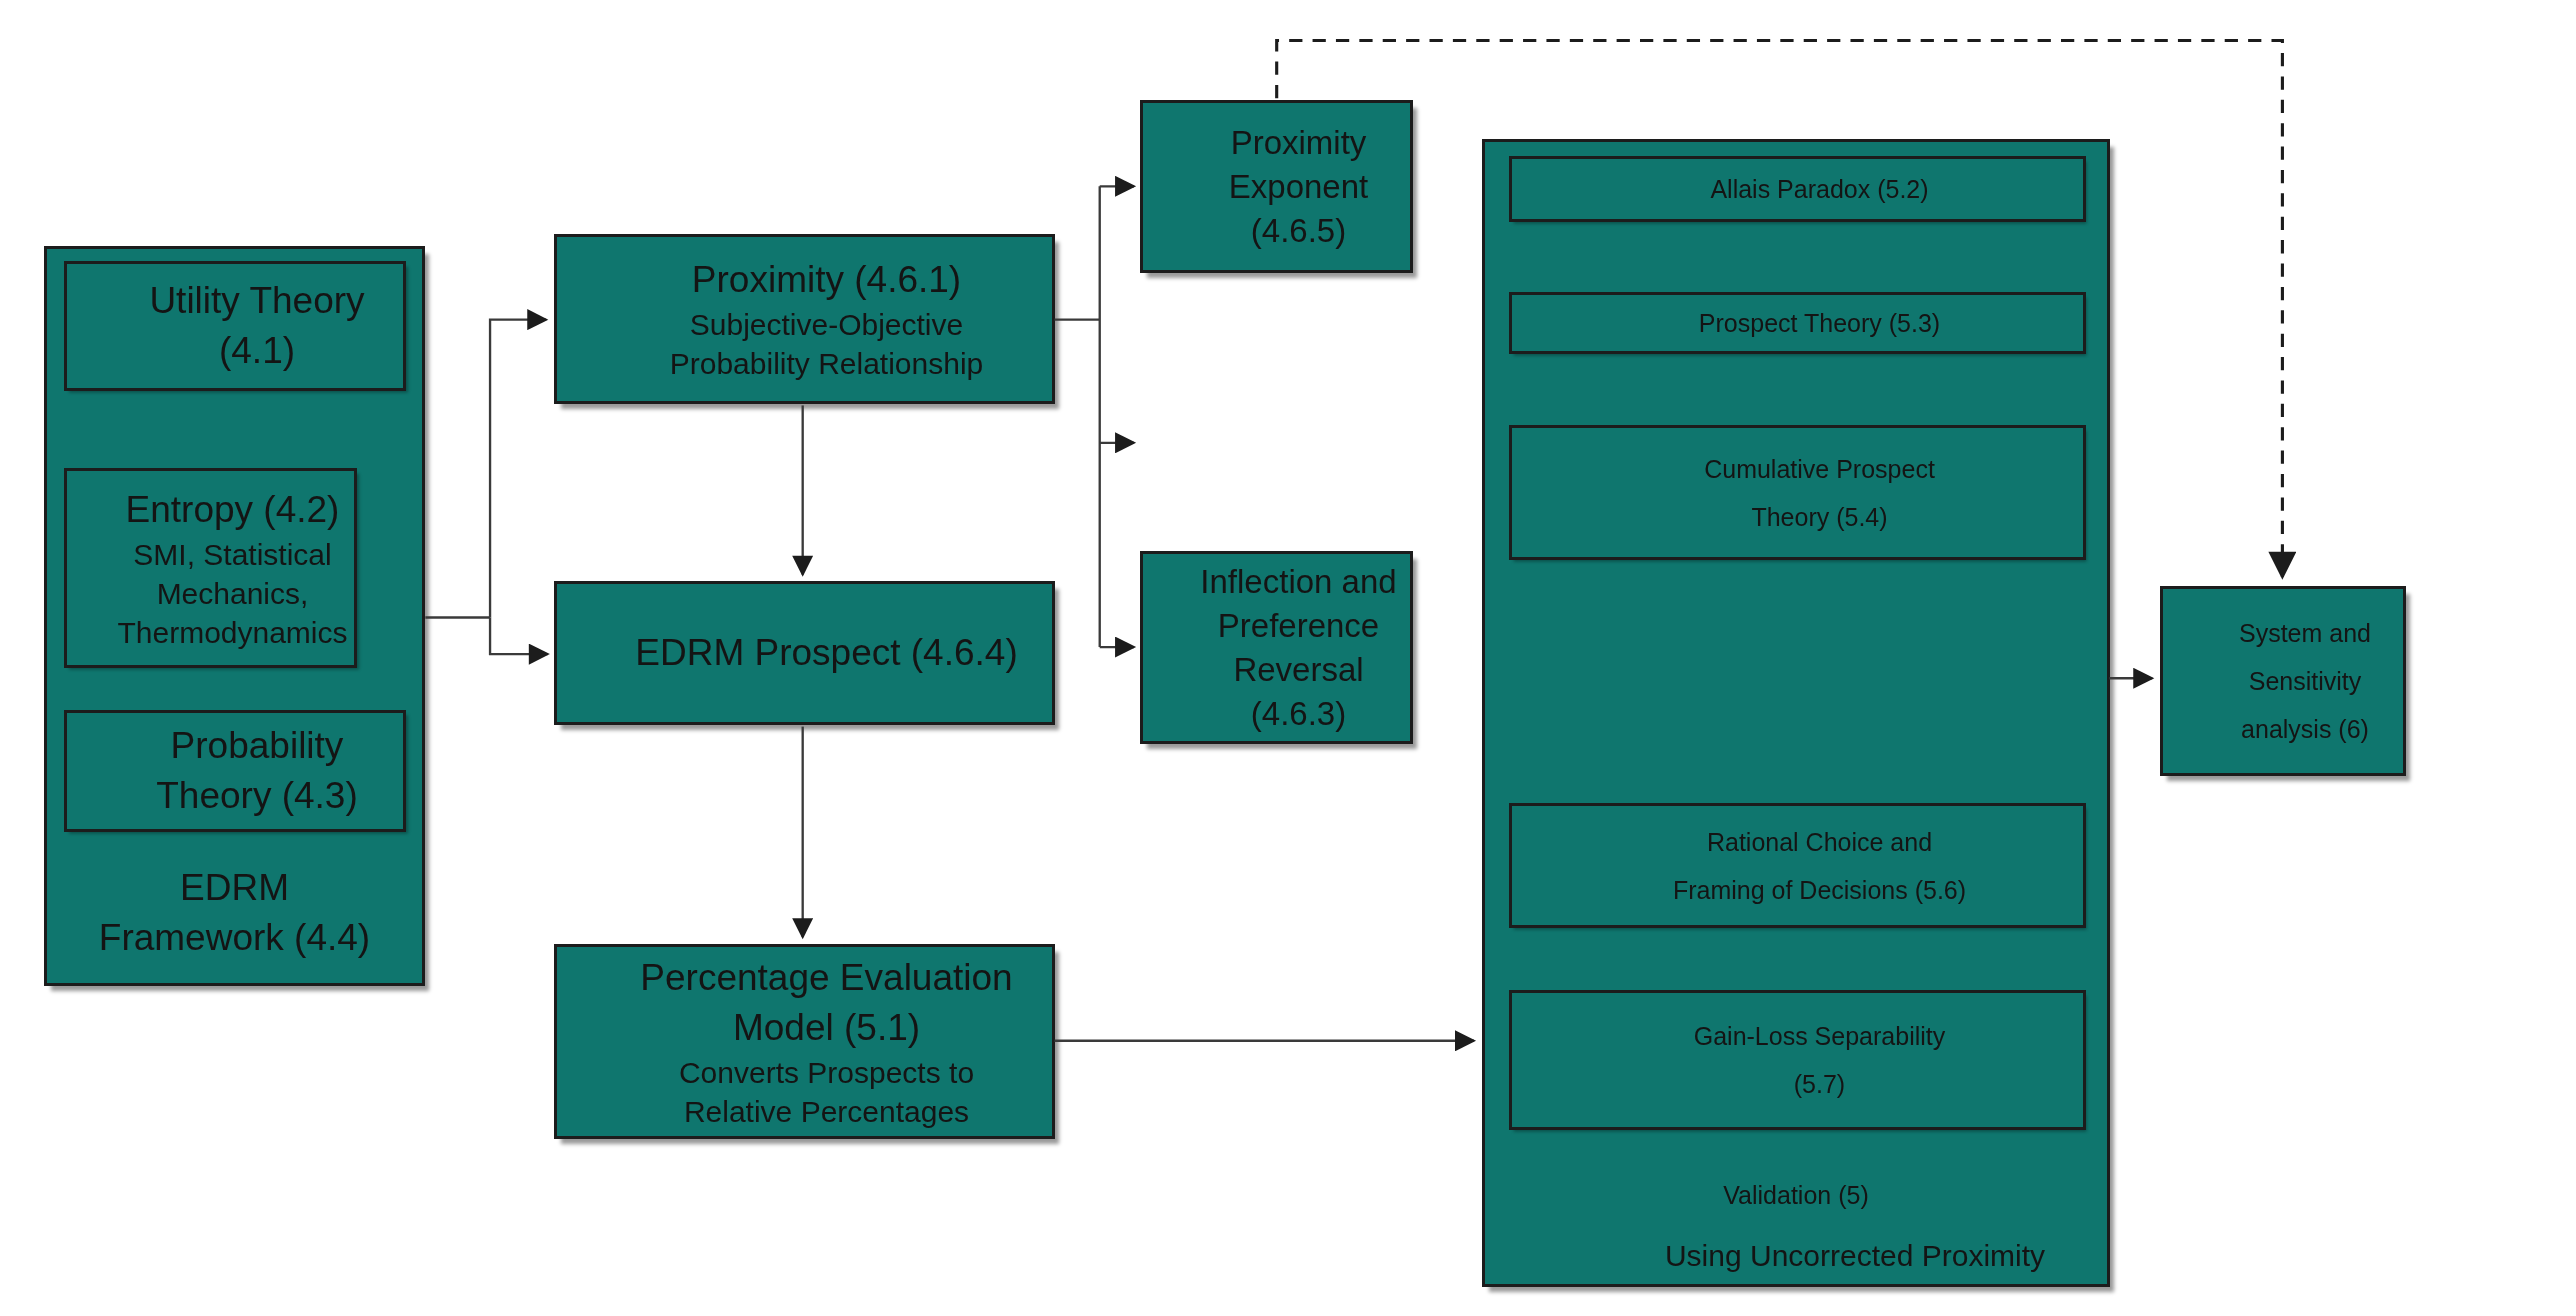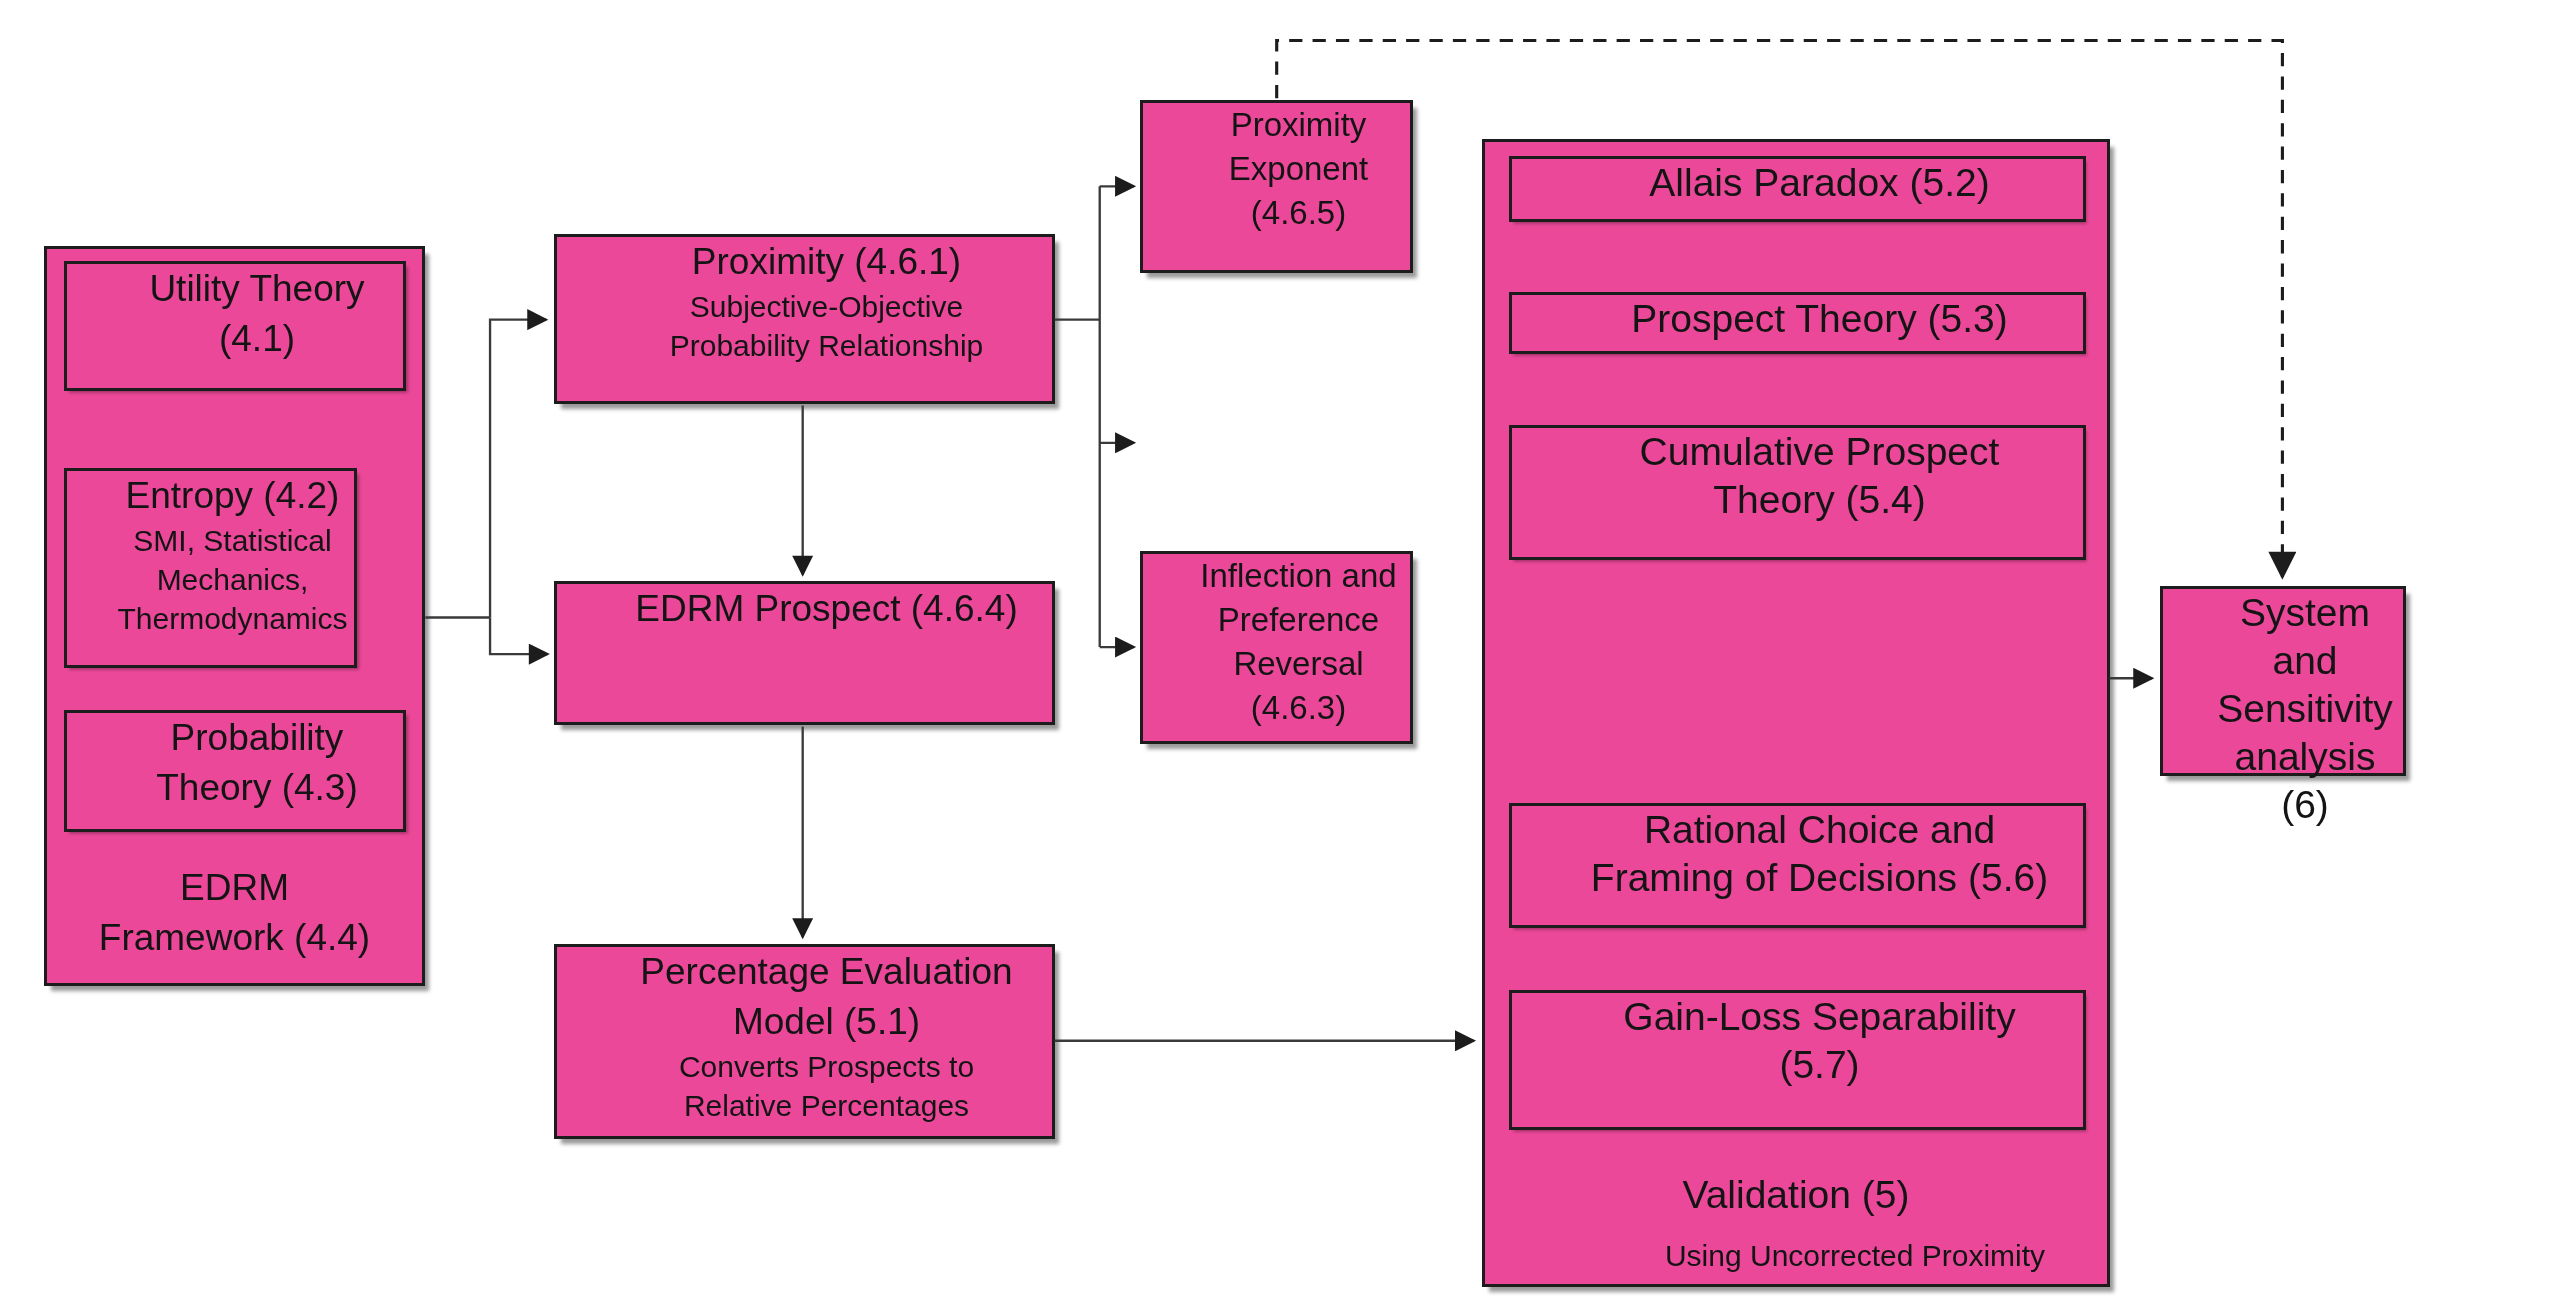--- a/index.html
+++ b/index.html
@@ -6,41 +6,41 @@
   #canvas{
     position:relative;
     width:2576px;height:1316px;
     background:#ffffff;
     font-family:"Liberation Sans","DejaVu Sans",sans-serif;
     color:#141414;
     overflow:hidden;
   }
   .box{
     position:absolute;
-    background:#ec4899;
+    background:#0f766e;
     border:3.9px solid #1c1c1c;
     box-sizing:border-box;
     display:flex;
     flex-direction:column;
     align-items:center;
-    justify-content:flex-start;
+    justify-content:center;
     text-align:center;
     box-shadow:5.5px 6.2px 3.9px -1.6px rgba(0,0,0,0.40);
     z-index:2;
     padding-left:44px;
   }
   .inner{border-width:3.1px;box-shadow:3.1px 3.9px 3.1px -1.6px rgba(0,0,0,0.32);}
   .group{z-index:1;}
   .lbl{
     position:absolute;
     display:flex;align-items:center;justify-content:center;
     text-align:center;z-index:2;
   }
   .t48{font-size:37px;line-height:50px;white-space:pre-line;}
-  .t46{font-size:39px;line-height:48px;white-space:pre-line;}
+  .t46{font-size:25px;line-height:48px;white-space:pre-line;}
   .t42{font-size:33px;line-height:44px;white-space:pre-line;}
   .t38{font-size:30px;line-height:39px;white-space:pre-line;}
   #connectors{
     position:absolute;left:0;top:0;z-index:3;
     pointer-events:none;
   }
 </style>
 </head>
 <body>
 

